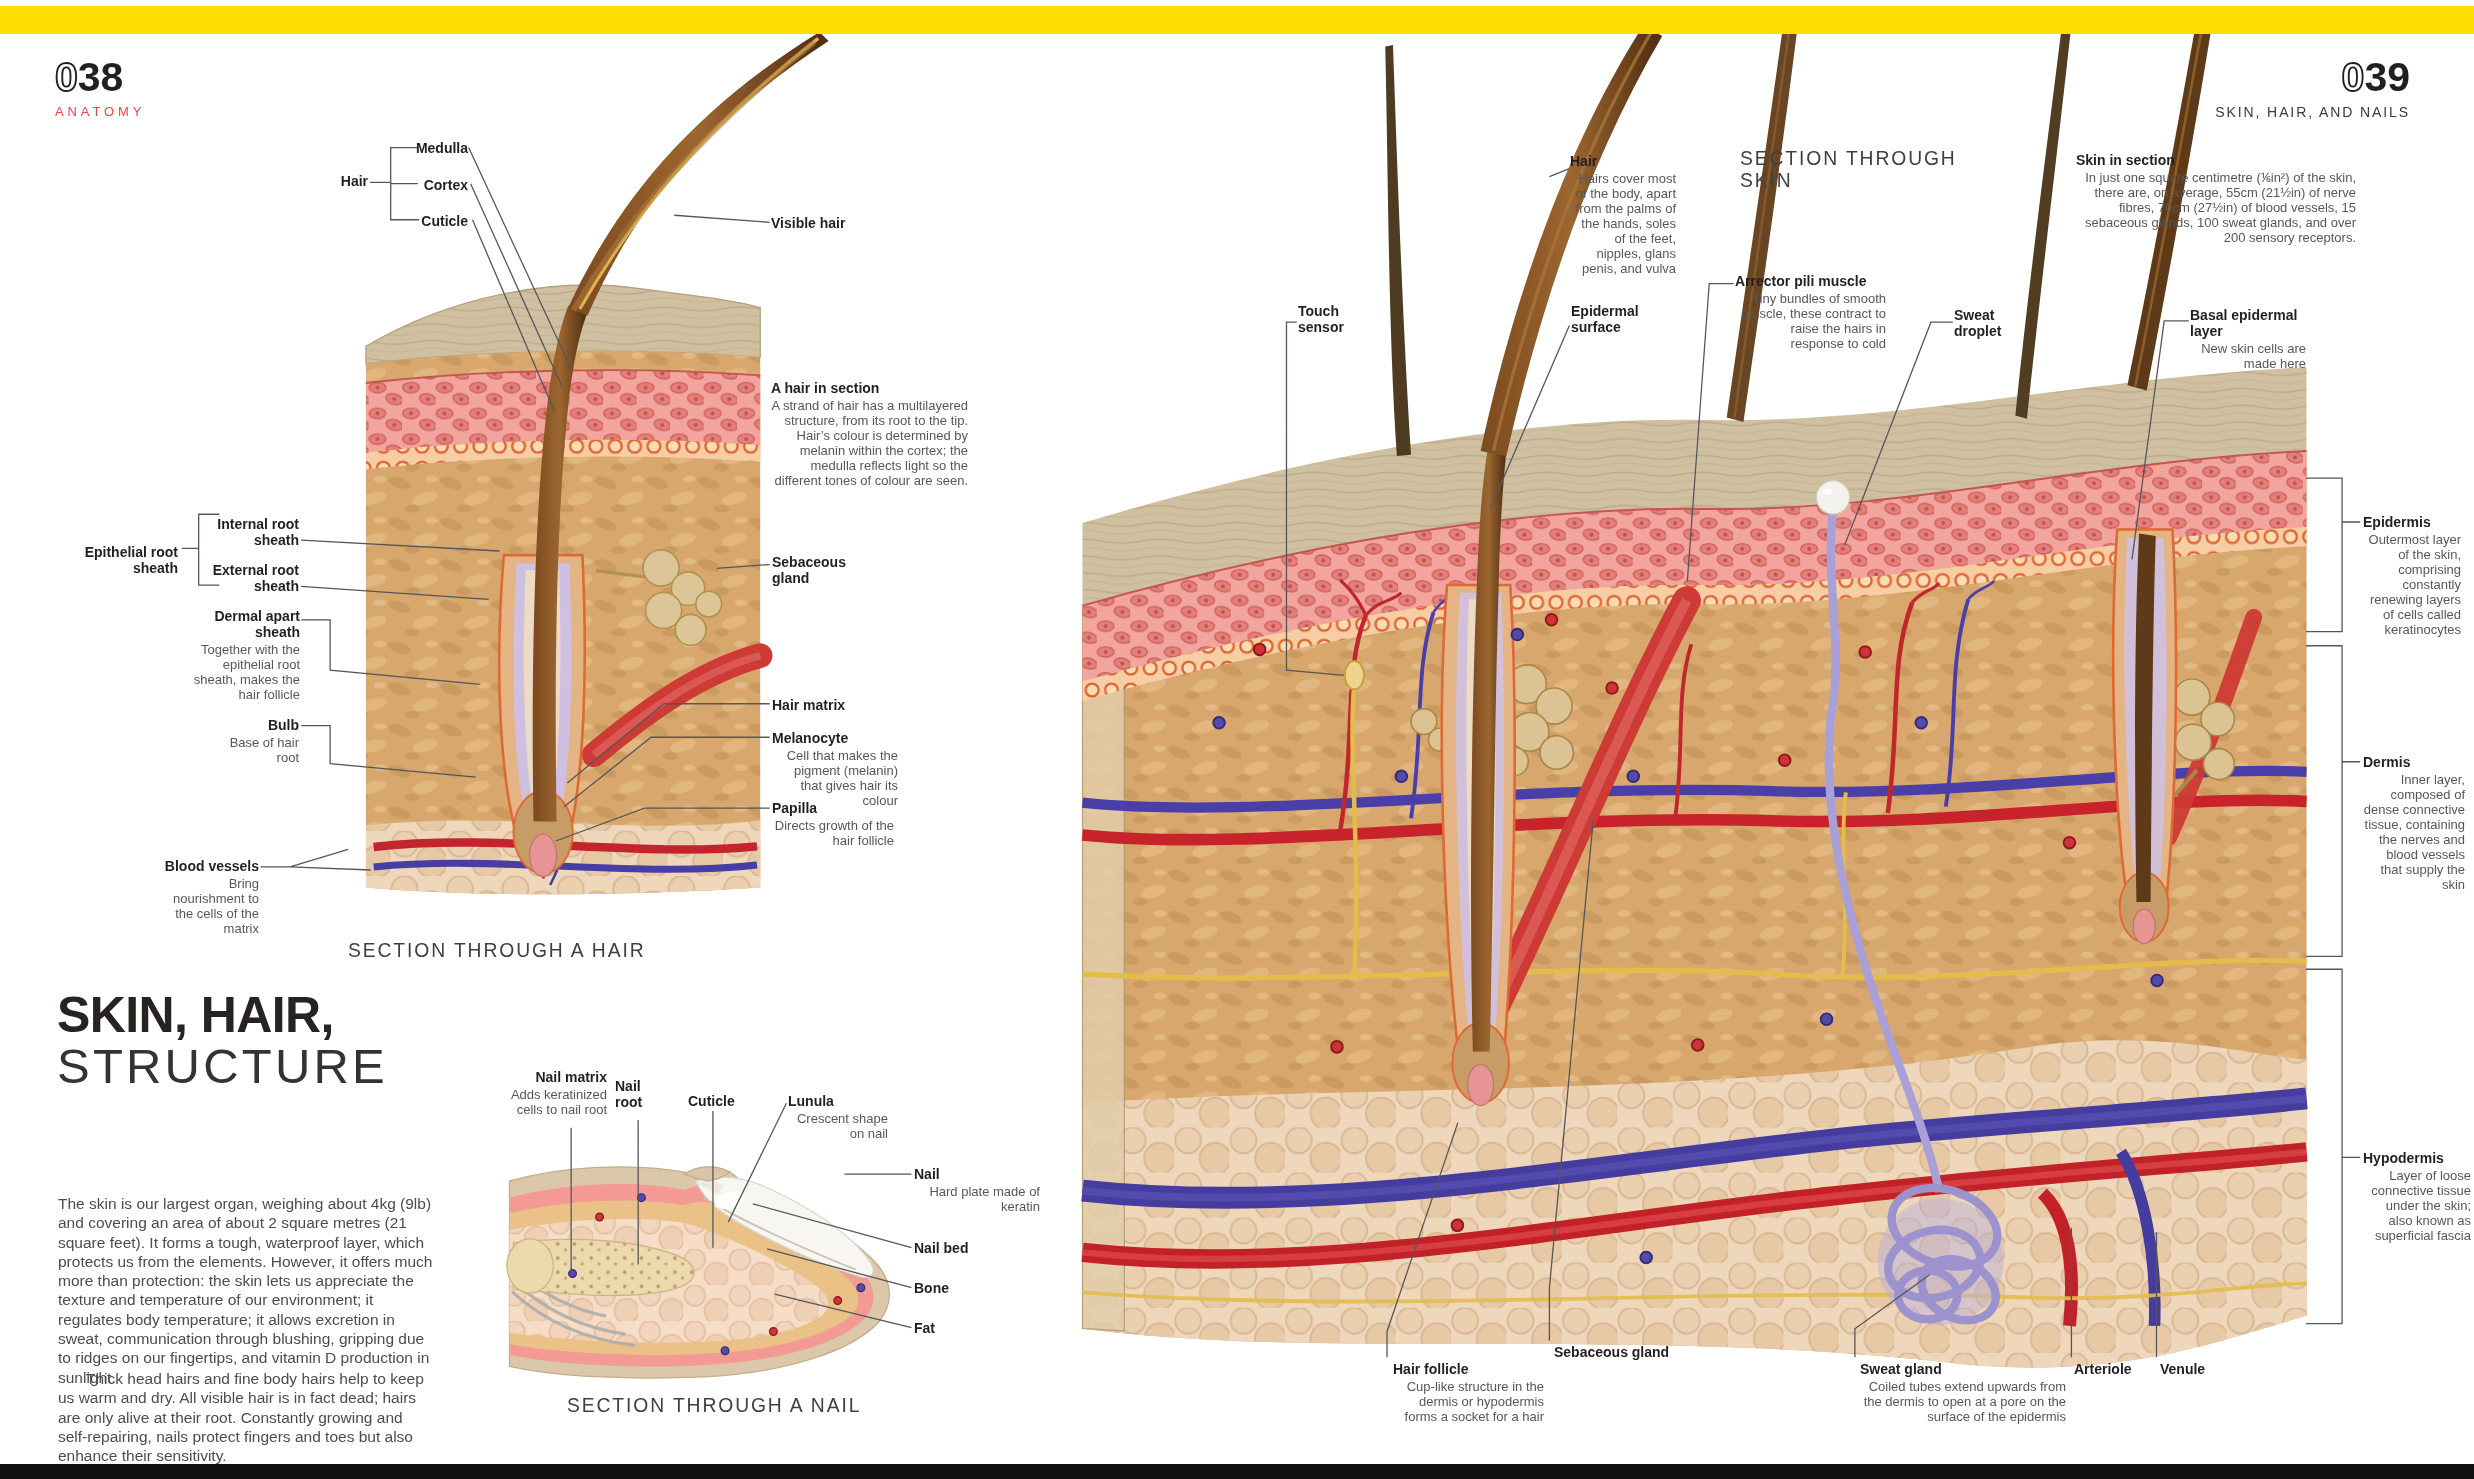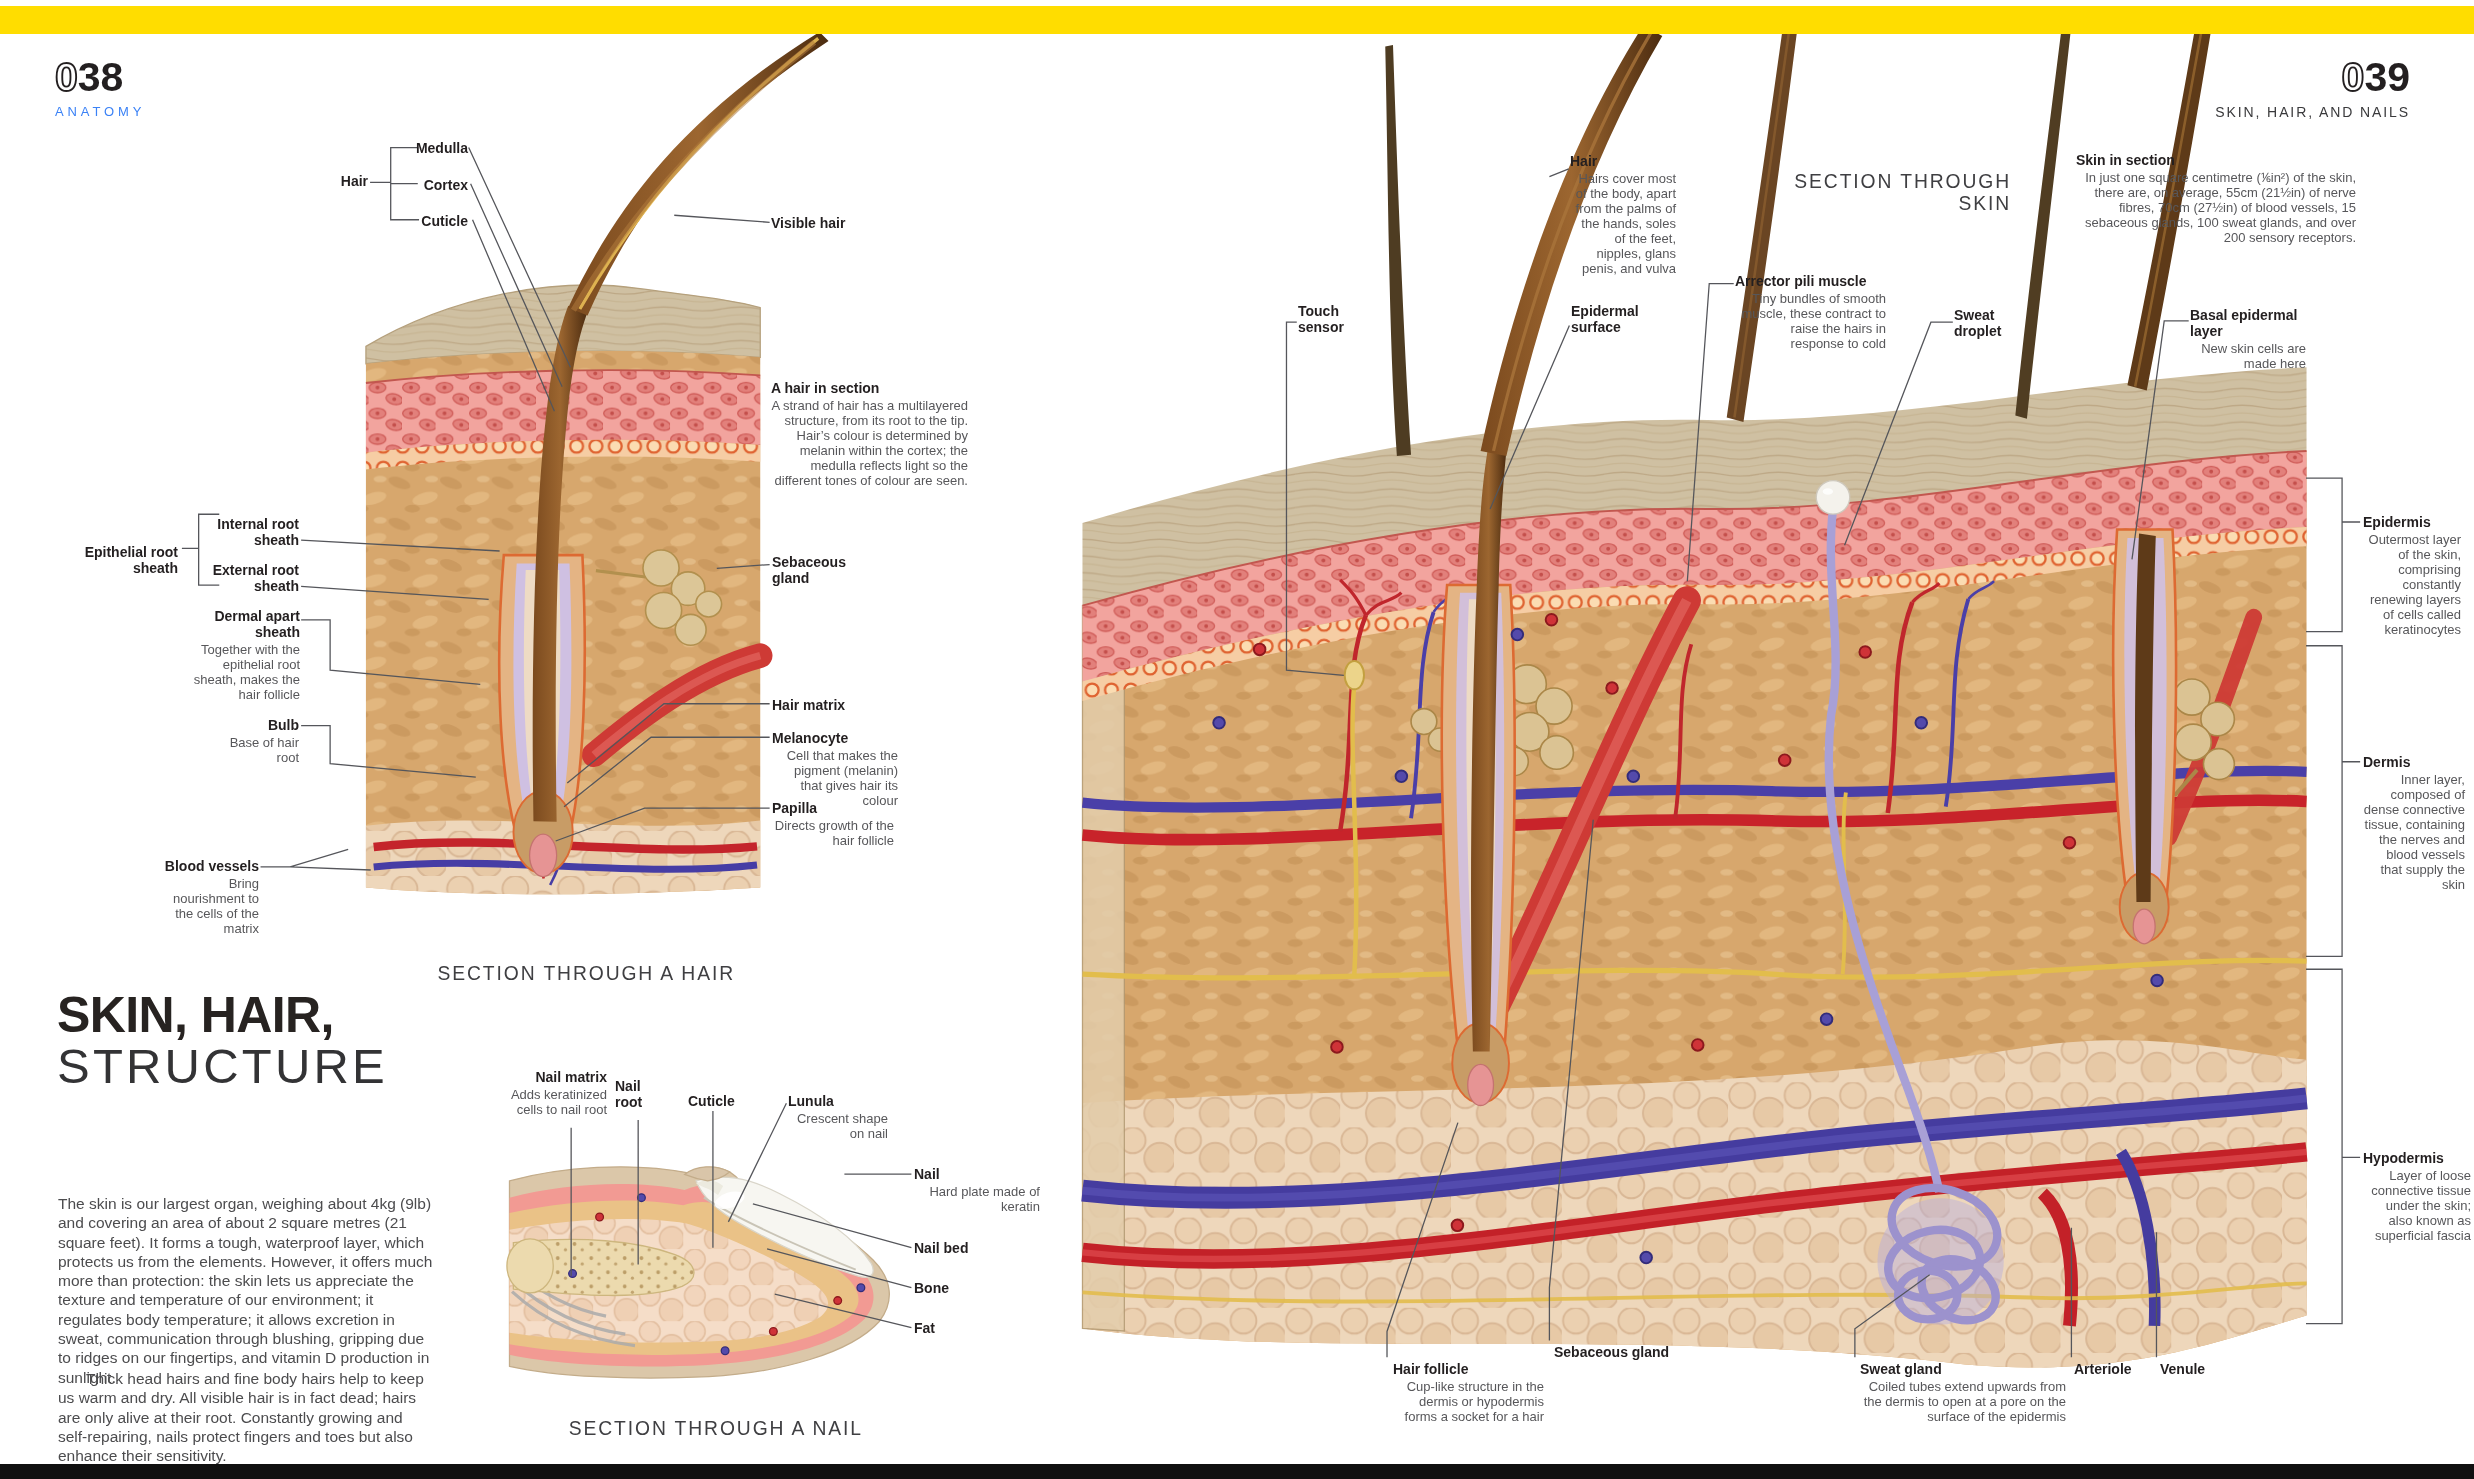--- a/index.html
+++ b/index.html
@@ -1,25 +1,25 @@
 <!DOCTYPE html>
 <html style="font-size:10.3px"><head>
 <meta charset="utf-8">
 <style>
   html,body{margin:0;padding:0;background:#ffffff;}
   body{width:2475px;height:1479px;position:relative;font-family:"Liberation Sans",sans-serif;overflow:hidden;}
   .lbl{position:absolute;z-index:30;}
   .t{font-weight:700;font-size:14px;line-height:16px;color:#231f20;}
   .d{font-size:13px;line-height:15px;color:#57575a;margin-top:1.9px;text-align:right;}
   .right{text-align:right;}
-  .center{text-align:right;margin-top:23px;}
+  .center{text-align:left;}
   .cap{font-size:19.3px;letter-spacing:1.9px;color:#3f3f42;font-weight:400;}
   .folio-num{font-size:41px;font-weight:700;color:#231f20;letter-spacing:0;}
   .folio-zero{font-weight:700;color:#ffffff;-webkit-text-stroke:1.9px #231f20;}
-  .folio-sec{font-size:13px;letter-spacing:3.9px;color:#3b82f6;margin-top:2.6px;}
+  .folio-sec{font-size:13px;letter-spacing:3.9px;color:#ef4444;margin-top:2.6px;}
   .folio-sec2{font-size:14px;letter-spacing:1.9px;color:#3a3a3c;margin-top:2.6px;}
   .h1line{font-size:50px;line-height:50px;font-weight:700;color:#272321;letter-spacing:-0.6px;}
   .h1light{font-size:49px;line-height:53px;font-weight:400;color:#333335;letter-spacing:3.2px;}
   .para{font-size:15.5px;line-height:19.3px;color:#4c4c4e;}
   .indent{text-indent:28px;}
   svg{position:absolute;}
   #leaders{z-index:20;pointer-events:none;}
   .bar-top{position:absolute;left:0;top:6.4px;width:2475px;height:28px;background:#ffdd00;z-index:5;}
   .bar-bottom{position:absolute;left:0;top:1464px;width:2475px;height:15.5px;background:#101010;z-index:5;}
 </style>

